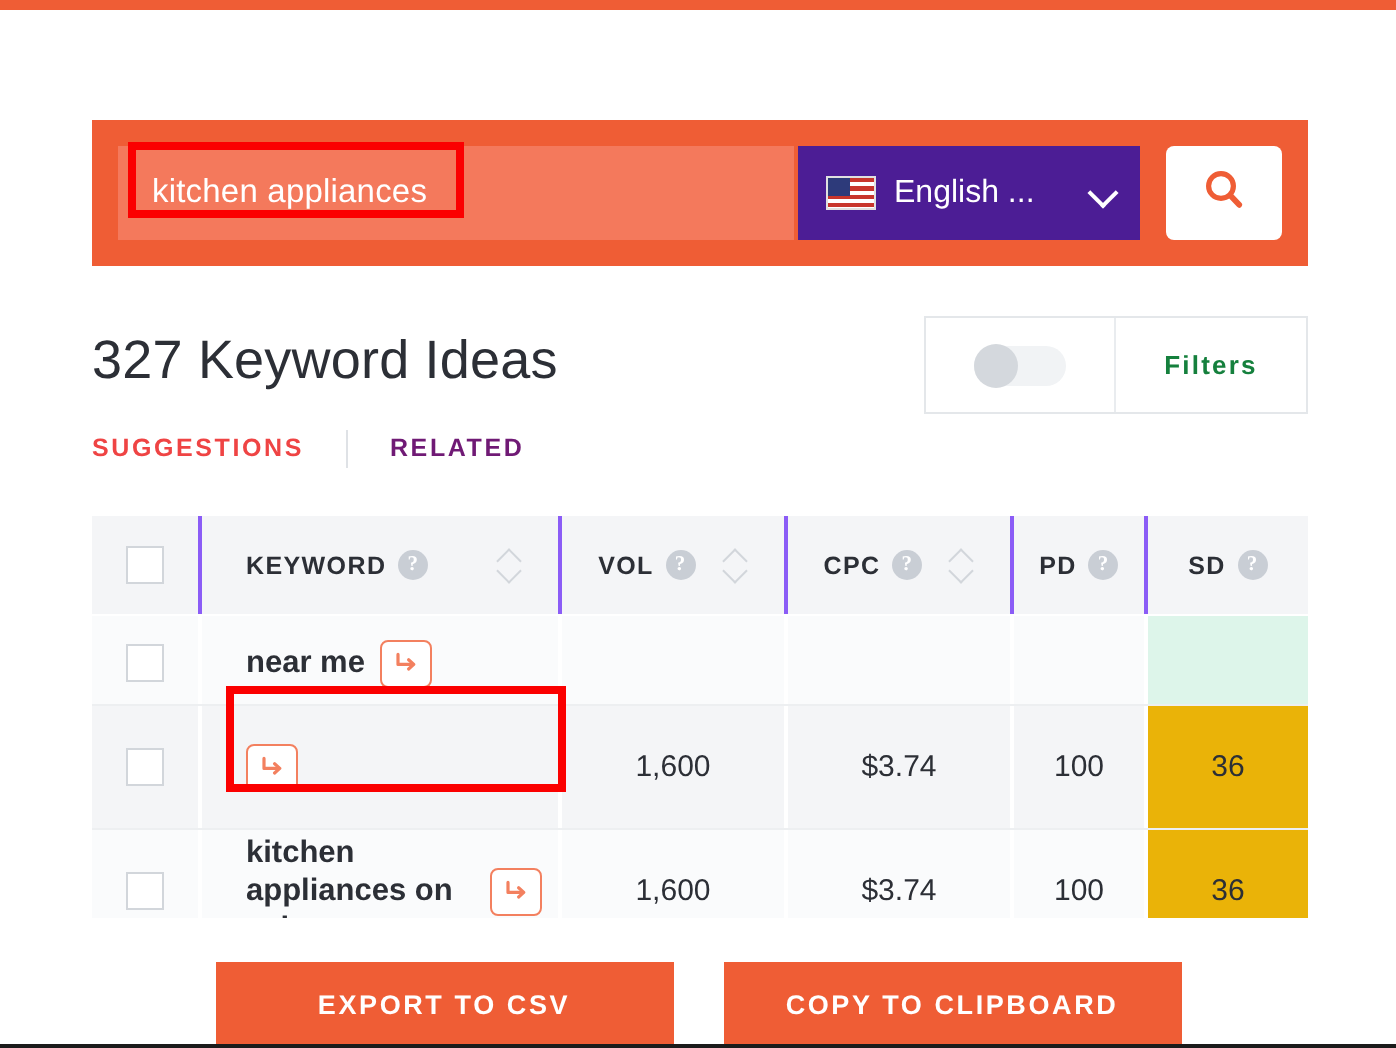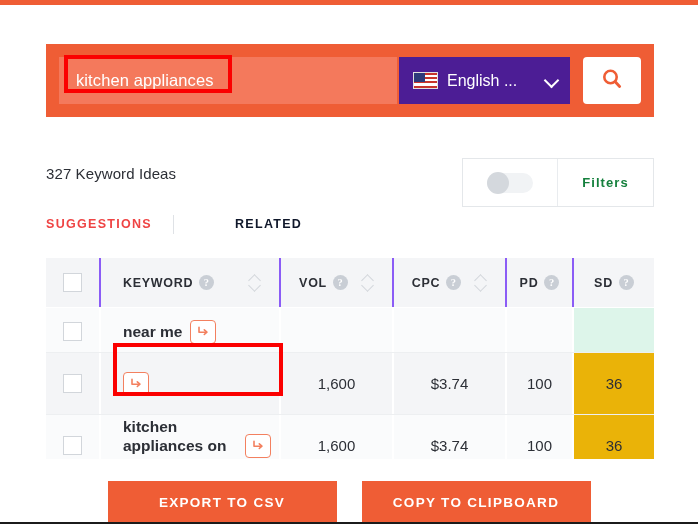--- a/index.html
+++ b/index.html
@@ -35,21 +35,21 @@
     bottom: 0; left: 0;
     width: 698px;
     height: 2px;
     background: #1b1b1b;
   }
 
   
   .search-bar {
     position: absolute;
     left: 46px;
-    top: 44px;
+    top: 60px;
     width: 608px;
     height: 73px;
     background: #ef5d35;
     display: flex;
     align-items: center;
     padding: 0 13px;
   }
 
   .search-field {
     flex: 1 1 auto;
@@ -148,21 +148,21 @@
     align-items: center;
     justify-content: center;
     cursor: pointer;
   }
 
   
   .results-title {
     position: absolute;
     left: 46px;
     top: 165px;
-    font-size: 15px;
+    font-size: 27px;
     color: #2c2f36;
     letter-spacing: 0.1px;
     white-space: nowrap;
   }
 
   .tabs {
     position: absolute;
     left: 46px;
     top: 213px;
     display: flex;
@@ -173,21 +173,21 @@
     font-size: 12.5px;
     font-weight: bold;
     letter-spacing: 1.3px;
     background: none;
     border: none;
     padding: 0;
     cursor: pointer;
     font-family: "Liberation Sans", sans-serif;
   }
   .tab.active { color: #ef4444; }
-  .tab.inactive { color: #0f172a; margin-left: 40px; }
+  .tab.inactive { color: #701a75; }
   .tab-div {
     width: 1px;
     height: 19px;
     background: #dfe2e6;
     margin: 0 21px;
   }
 
   
   .filters-box {
     position: absolute;

